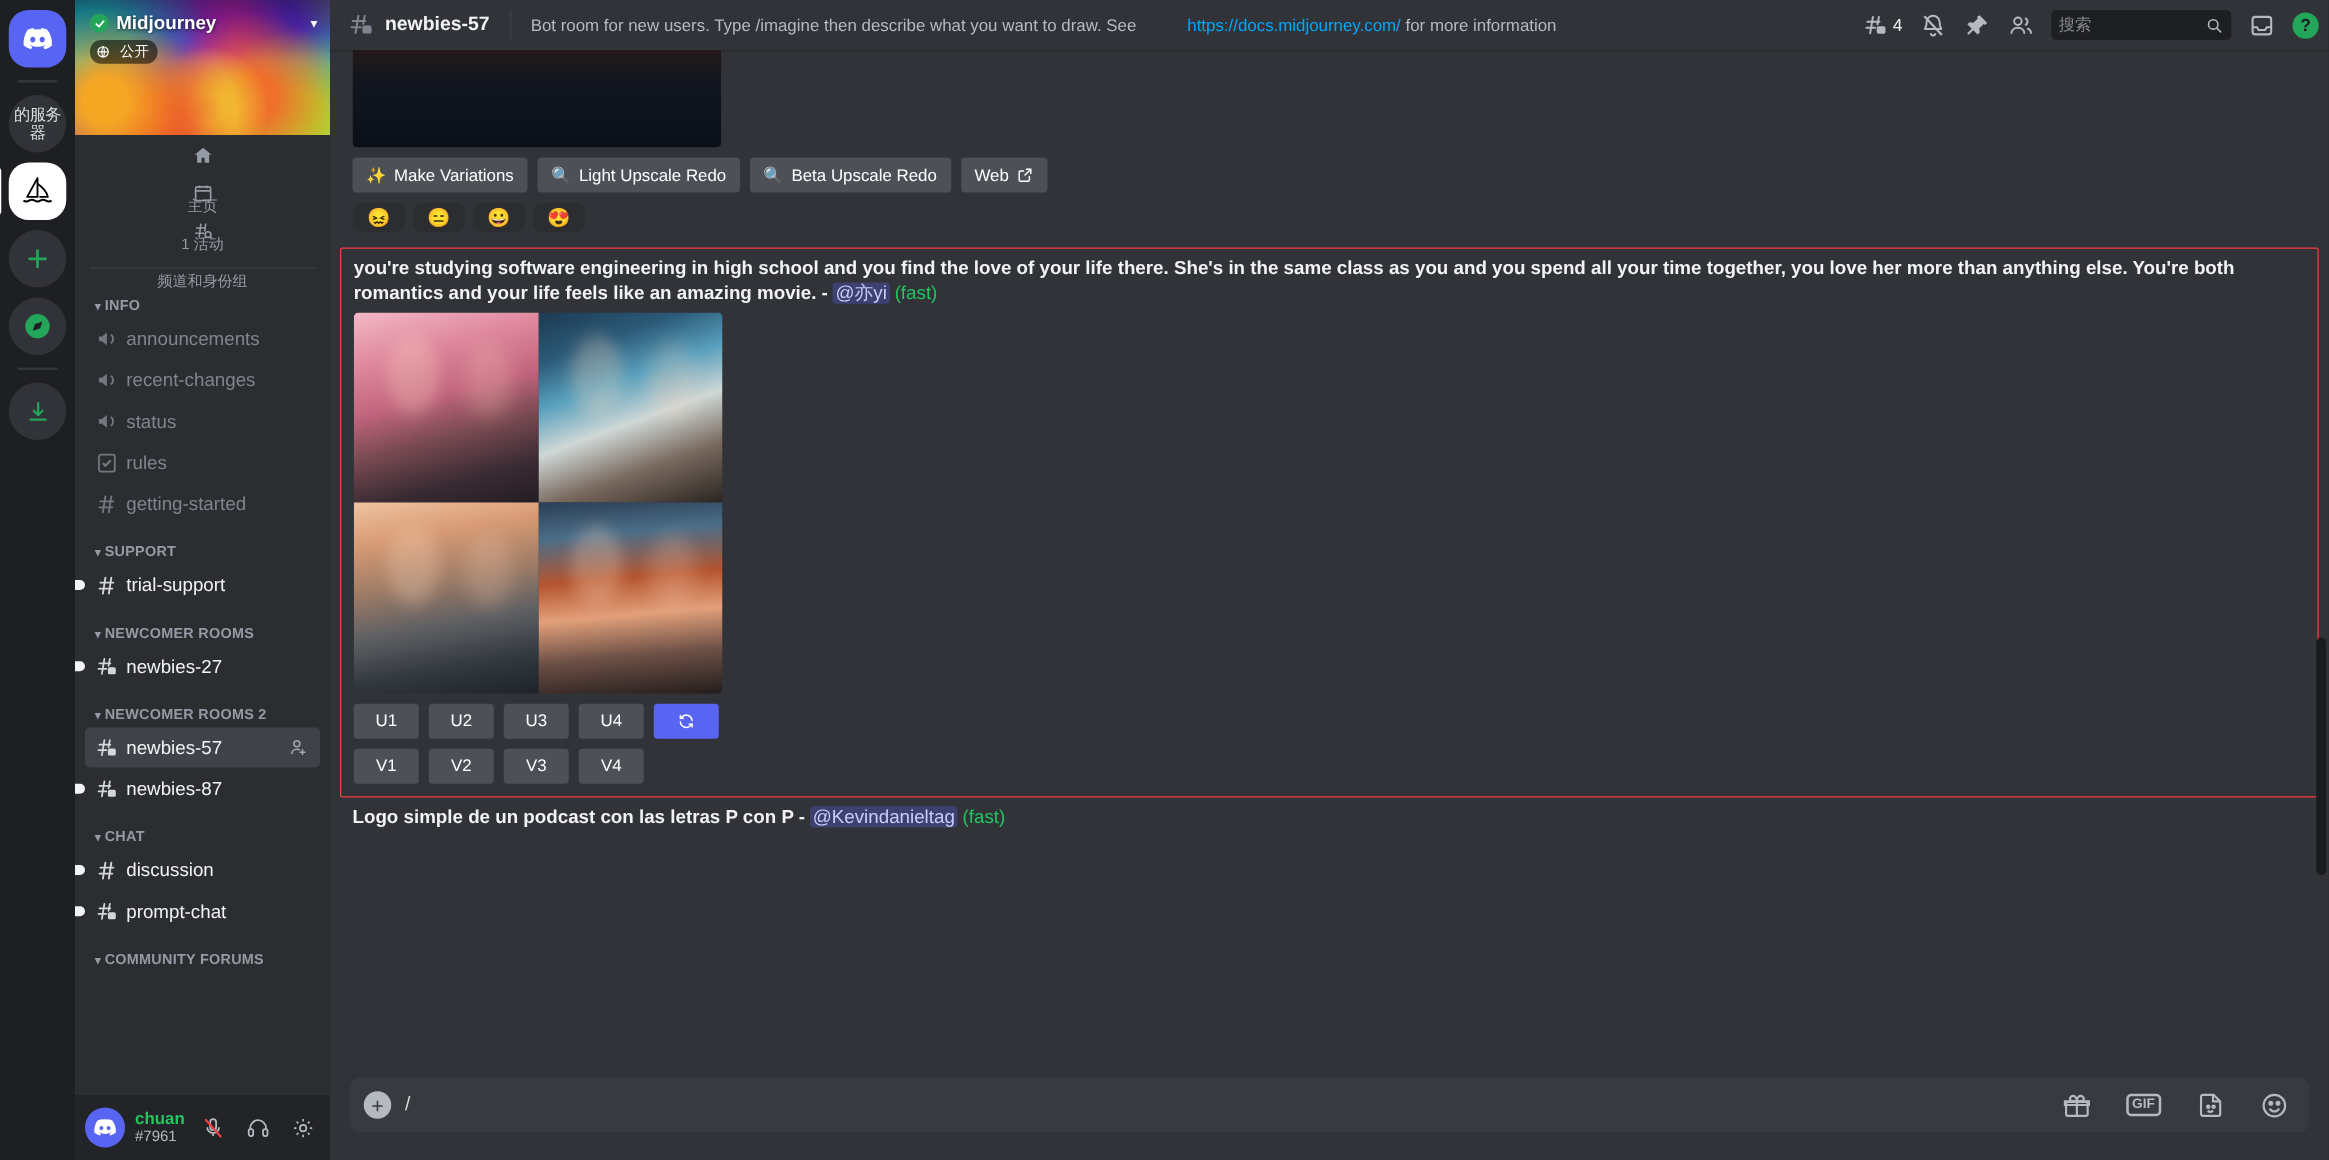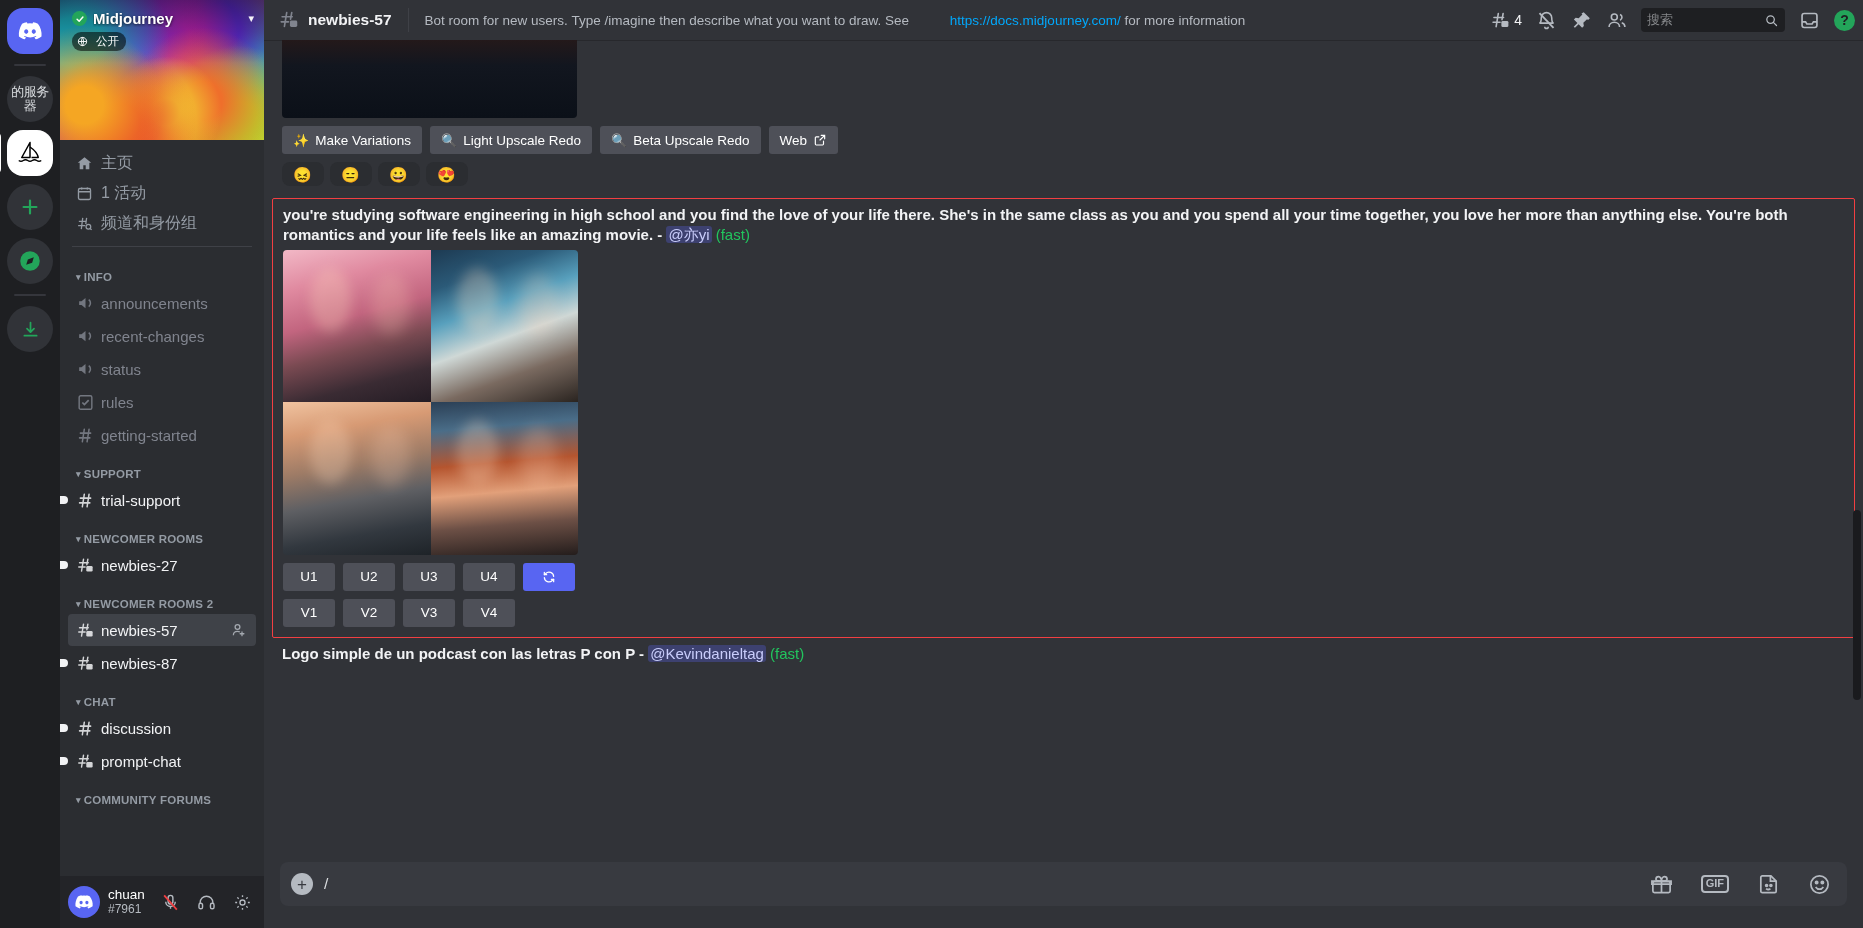--- a/index.html
+++ b/index.html
@@ -36,21 +36,21 @@
     width: 8px; height: 40px; background: #fff; border-radius: 0 4px 4px 0;
   }
   .rail-sep { width: 32px; height: 2px; background: #35363c; border-radius: 1px; margin: 2px 0; }
 
   
   .sidebar {
     width: 204px; background: #2b2d31; flex: none;
     display: flex; flex-direction: column; position: relative;
   }
   .banner {
-    height: 140px; position: relative; flex: none; overflow: hidden;
+    height: 108px; position: relative; flex: none; overflow: hidden;
     background:
       radial-gradient(circle at 12% 75%, #f5a623 0 9%, transparent 38%),
       radial-gradient(circle at 30% 88%, #e8452a 0 10%, transparent 40%),
       radial-gradient(circle at 52% 80%, #f3d332 0 9%, transparent 36%),
       radial-gradient(circle at 70% 72%, #ef6f2b 0 11%, transparent 42%),
       radial-gradient(circle at 88% 85%, #b4d62a 0 8%, transparent 34%),
       radial-gradient(circle at 8% 30%, #1fb6c9 0 12%, transparent 44%),
       radial-gradient(circle at 30% 20%, #7a2ed1 0 13%, transparent 46%),
       radial-gradient(circle at 55% 28%, #d61fa8 0 12%, transparent 44%),
       radial-gradient(circle at 78% 18%, #5e2bd1 0 11%, transparent 42%),
@@ -71,23 +71,23 @@
   .chev-srv { color: #fff; font-size: 11px; opacity: .95; }
   .pub-badge {
     position: absolute; top: 32px; left: 12px; display: flex; align-items: center; gap: 8px;
     background: rgba(0,0,0,.55); color: #fff; font-size: 11.5px;
     padding: 2px 7px 2px 5px; border-radius: 9px;
   }
   .pub-badge svg { width: 11px; height: 11px; }
 
   .scroller { flex: 1; overflow: hidden; padding-top: 8px; position: relative; }
   .navitem {
-    display: flex; align-items: center; gap: 8px; margin: 0 8px;
+    display: flex; align-items: center; gap: 24px; margin: 0 8px;
     height: 30px; padding: 0 8px; border-radius: 4px; cursor: pointer;
-    color: #949ba4; font-size: 16px; white-space: nowrap;
+    color: #949ba4; font-size: 12px; white-space: nowrap; flex-direction: column;
   }
   .navitem svg { width: 17px; height: 17px; flex: none; }
   .divider { height: 1px; background: #3f4147; margin: 8px 12px; }
 
   .cat {
     display: flex; align-items: center; gap: 3px; padding: 16px 8px 4px 8px;
     margin: 0 8px; color: #949ba4; font-size: 11.5px; font-weight: bold;
     letter-spacing: .02em; cursor: pointer;
   }
   .cat .chev { font-size: 9px; line-height: 1; }
@@ -112,21 +112,21 @@
     height: 52px; background: #232428; flex: none;
     display: flex; align-items: center; padding: 0 8px; gap: 8px;
   }
   .avatar-sm {
     width: 32px; height: 32px; border-radius: 50%; background: #5865f2;
     display: flex; align-items: center; justify-content: center; flex: none;
     position: relative;
   }
   .avatar-sm svg { width: 20px; height: 20px; }
   .uinfo { flex: 1; min-width: 0; line-height: 1.15; }
-  .uname { color: #ffffff; font-size: 13.5px; font-weight: normal; }
+  .uname { color: #22c55e; font-size: 13.5px; font-weight: bold; }
   .utag { color: #b5bac1; font-size: 12px; }
   .uicon { width: 28px; height: 28px; display:flex; align-items:center; justify-content:center; cursor:pointer; color:#b5bac1; }
   .uicon svg { width: 19px; height: 19px; }
 
   
   .main { flex: 1; display: flex; flex-direction: column; background: #313338; min-width: 0; }
   .topbar {
     height: 40px; flex: none; display: flex; align-items: center;
     padding: 0 8px 0 14px; gap: 8px; box-shadow: 0 1px 0 rgba(0,0,0,.2);
     background: #313338;

